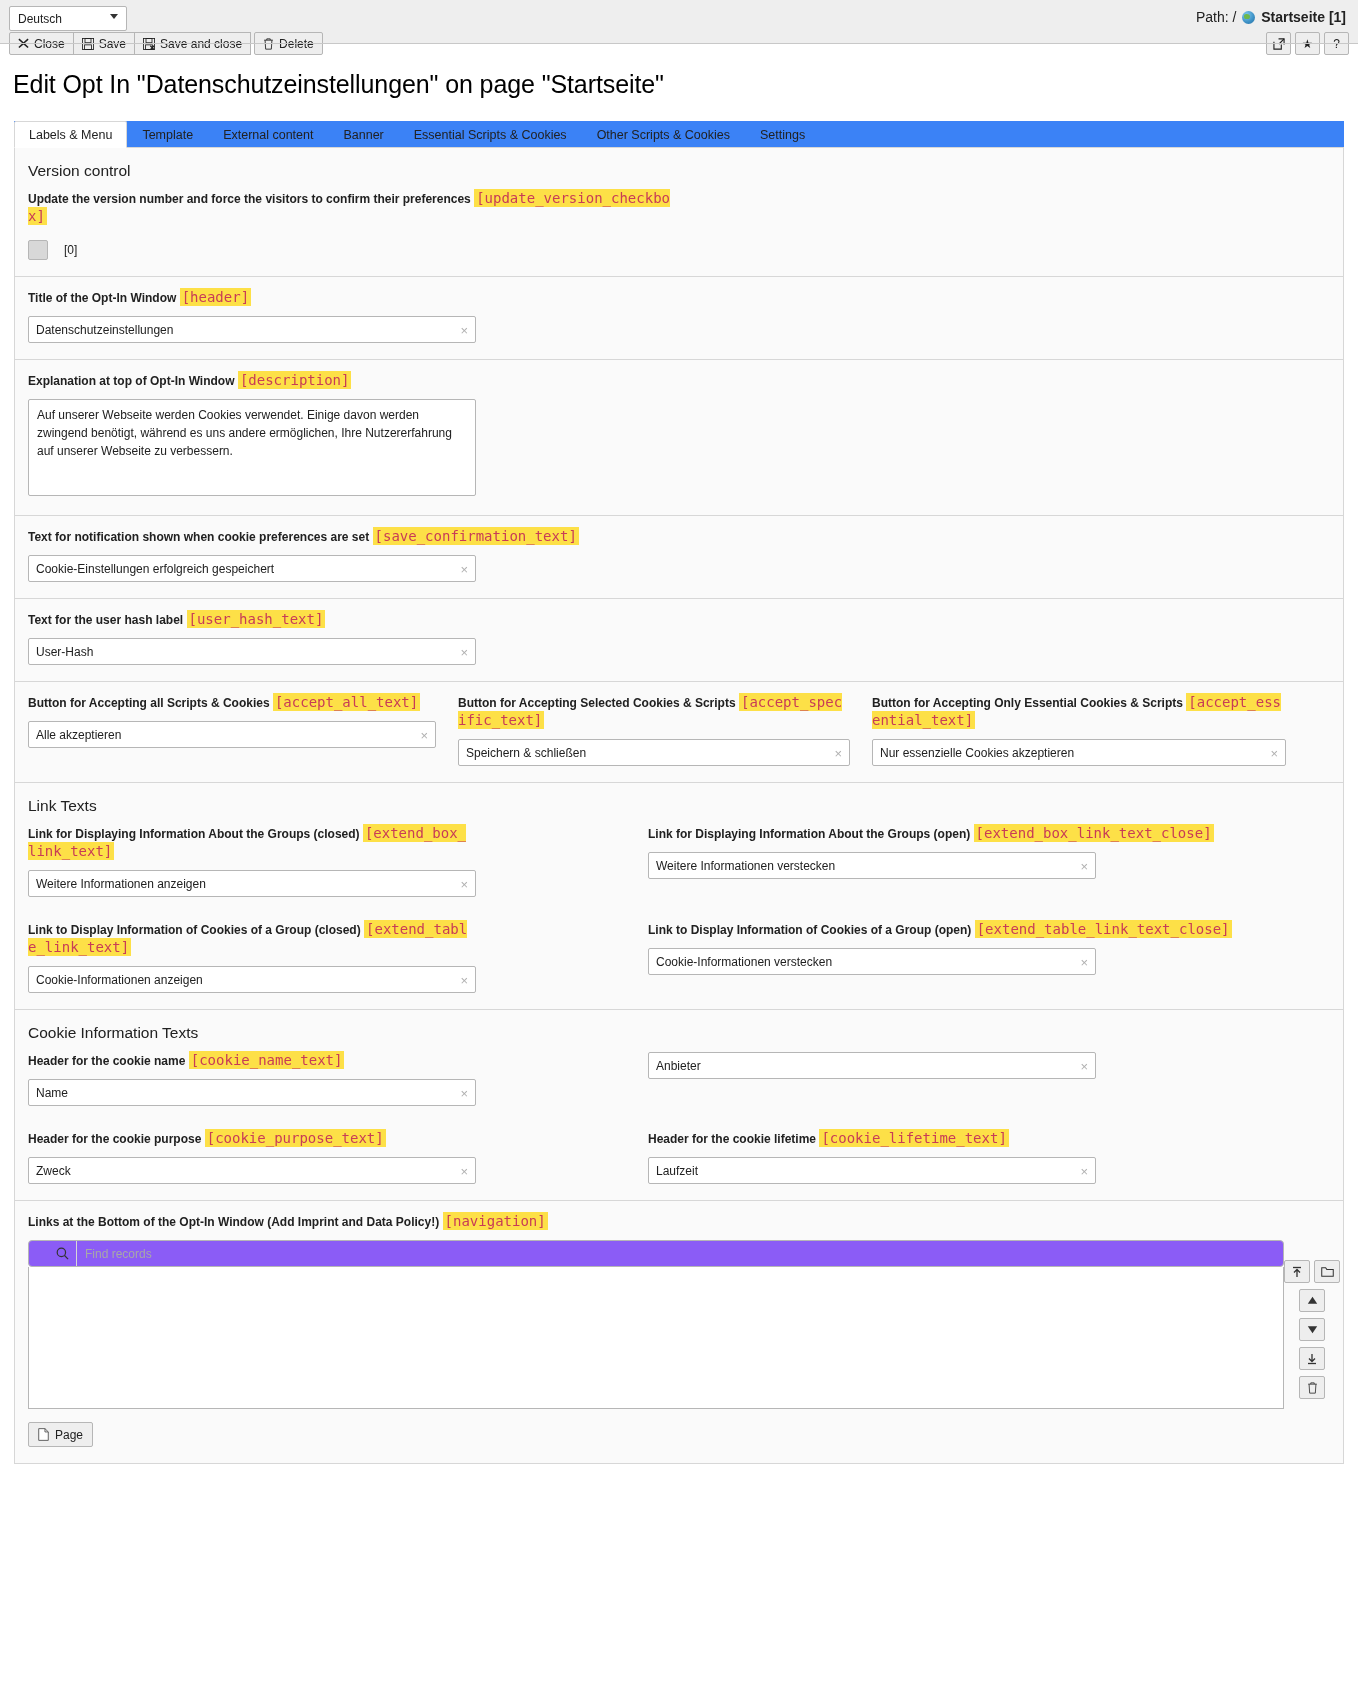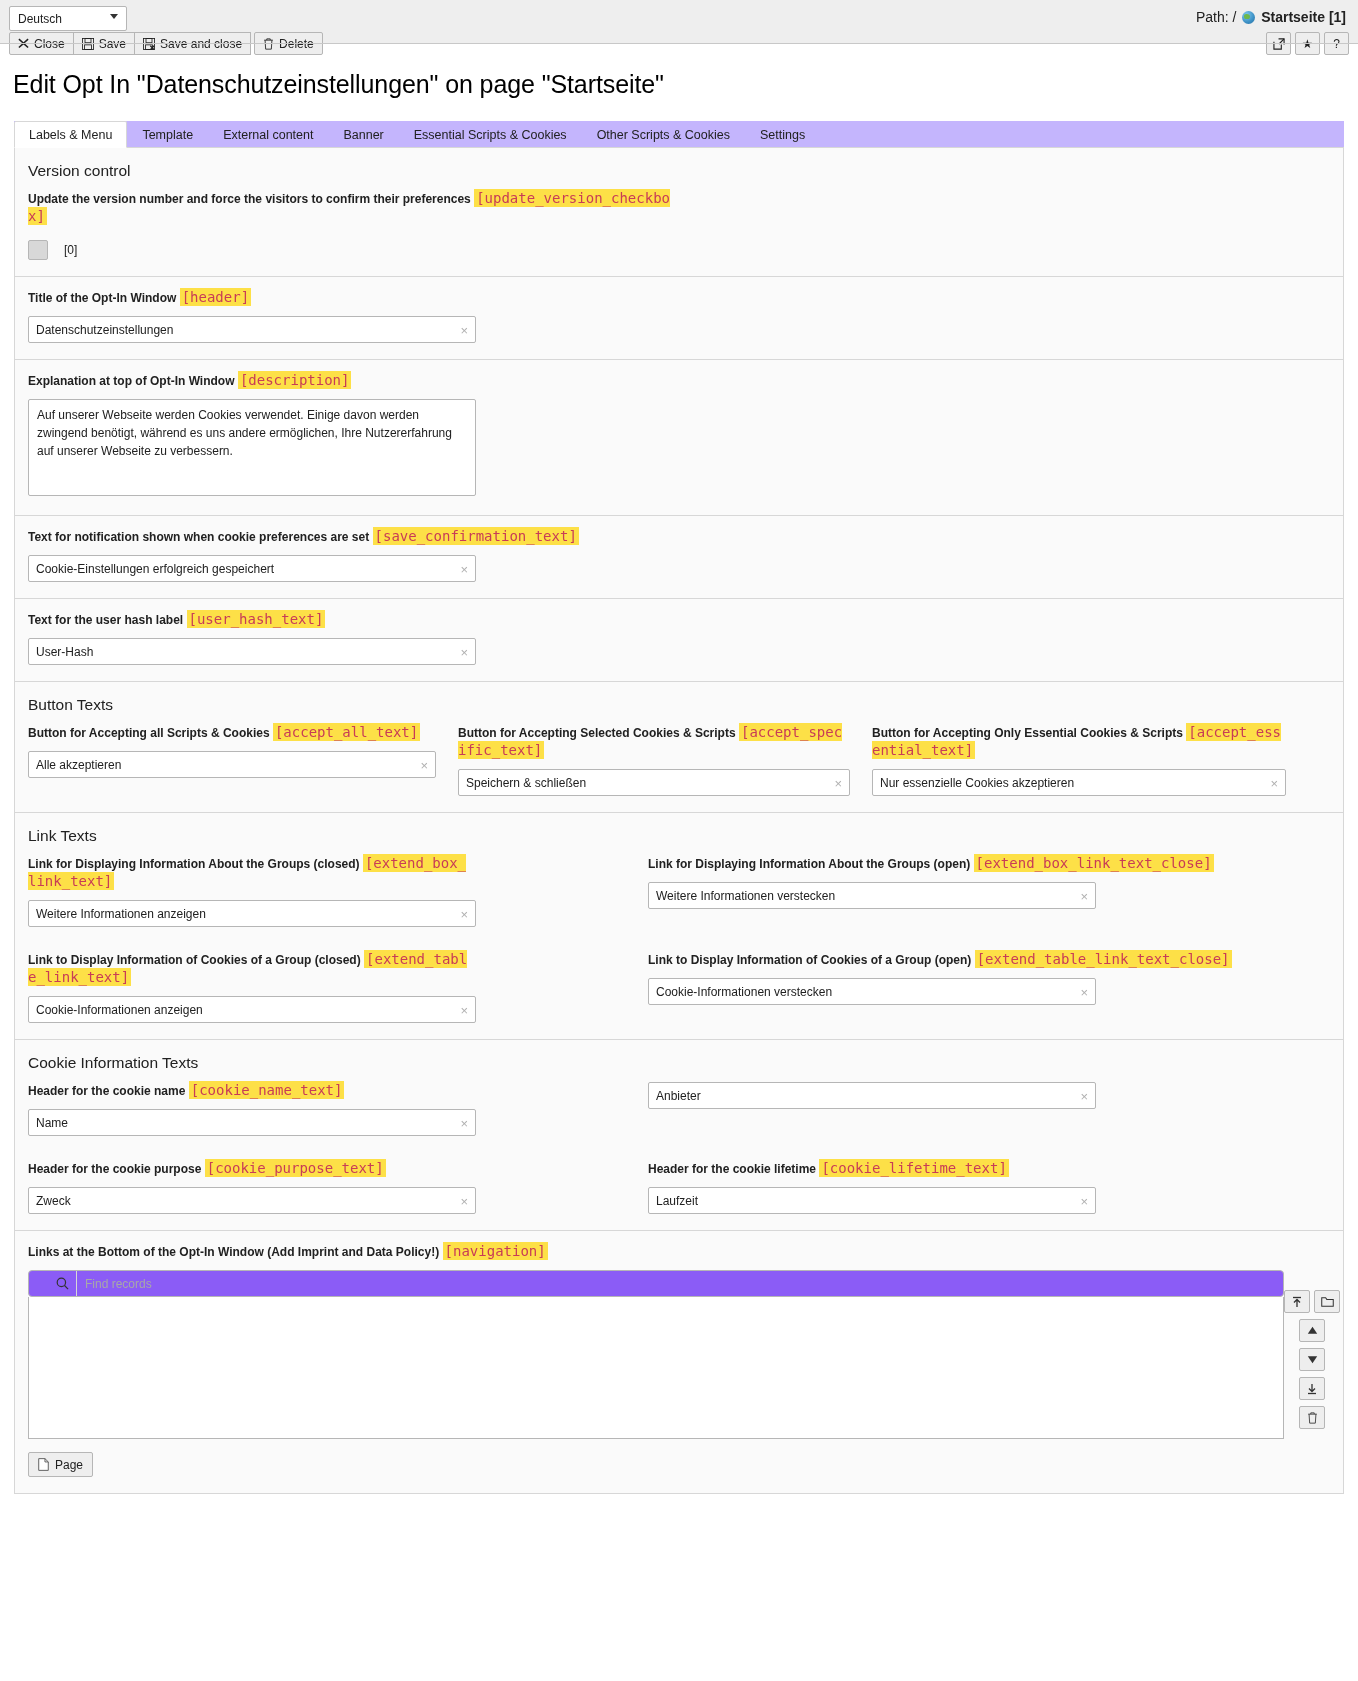--- a/index.html
+++ b/index.html
@@ -128,21 +128,21 @@
     color: #000;
     letter-spacing: -0.1px;
   }
 
   
   .tabs {
     margin: 22px 14px 0 14px;
     border-bottom: 1px solid #d7d7d7;
     display: flex;
     align-items: center;
-    background: #c4b5fd;
+    background: #3b82f6;
     height: 27px;
   }
   .tab {
     padding: 5px 14px 5px 14px;
     font-size: 12.5px;
     color: #212121;
     cursor: pointer;
     border: 1px solid transparent;
     border-bottom: none;
     height: 27px;
@@ -466,21 +466,20 @@
         <span>Text for the user hash label</span>
         <span class="code">[user_hash_text]</span>
       </div>
       <div class="inp-wrap w-narrow">
         <input class="txt" type="text" value="User-Hash" style="">
         <span class="clearx">×</span>
       </div>
     </div>
 
     <div class="section">
-      <div class="sec-title">Button Texts</div>
       <div class="row3">
         <div class="col3a">
           <div class="fld-label">
             <span>Button for Accepting all Scripts &amp; Cookies</span>
             <span class="code">[accept_all_text]</span>
           </div>
           <div class="inp-wrap">
             <input class="txt" type="text" value="Alle akzeptieren" style="">
             <span class="clearx">×</span>
           </div>

